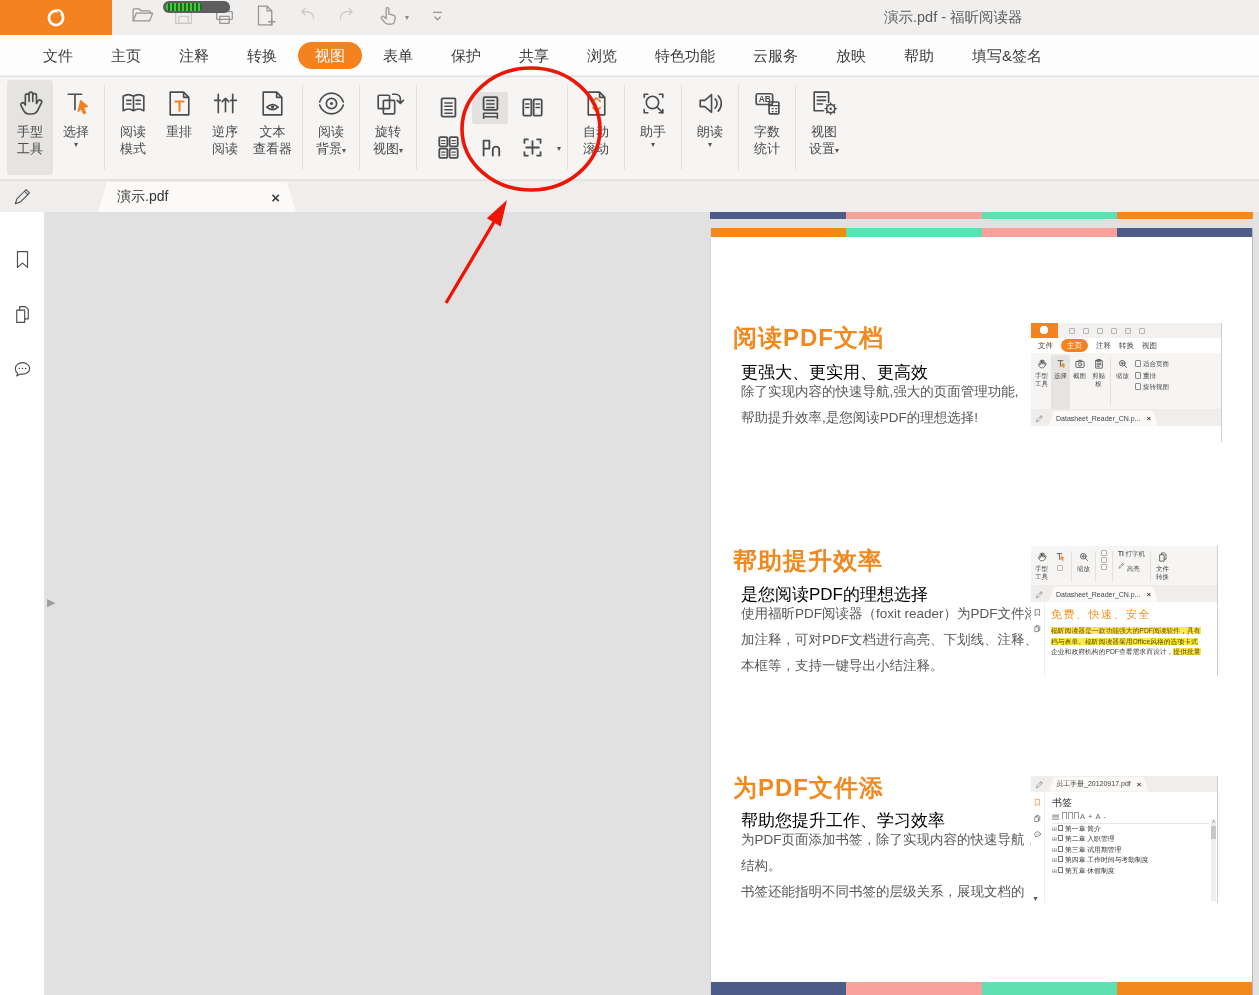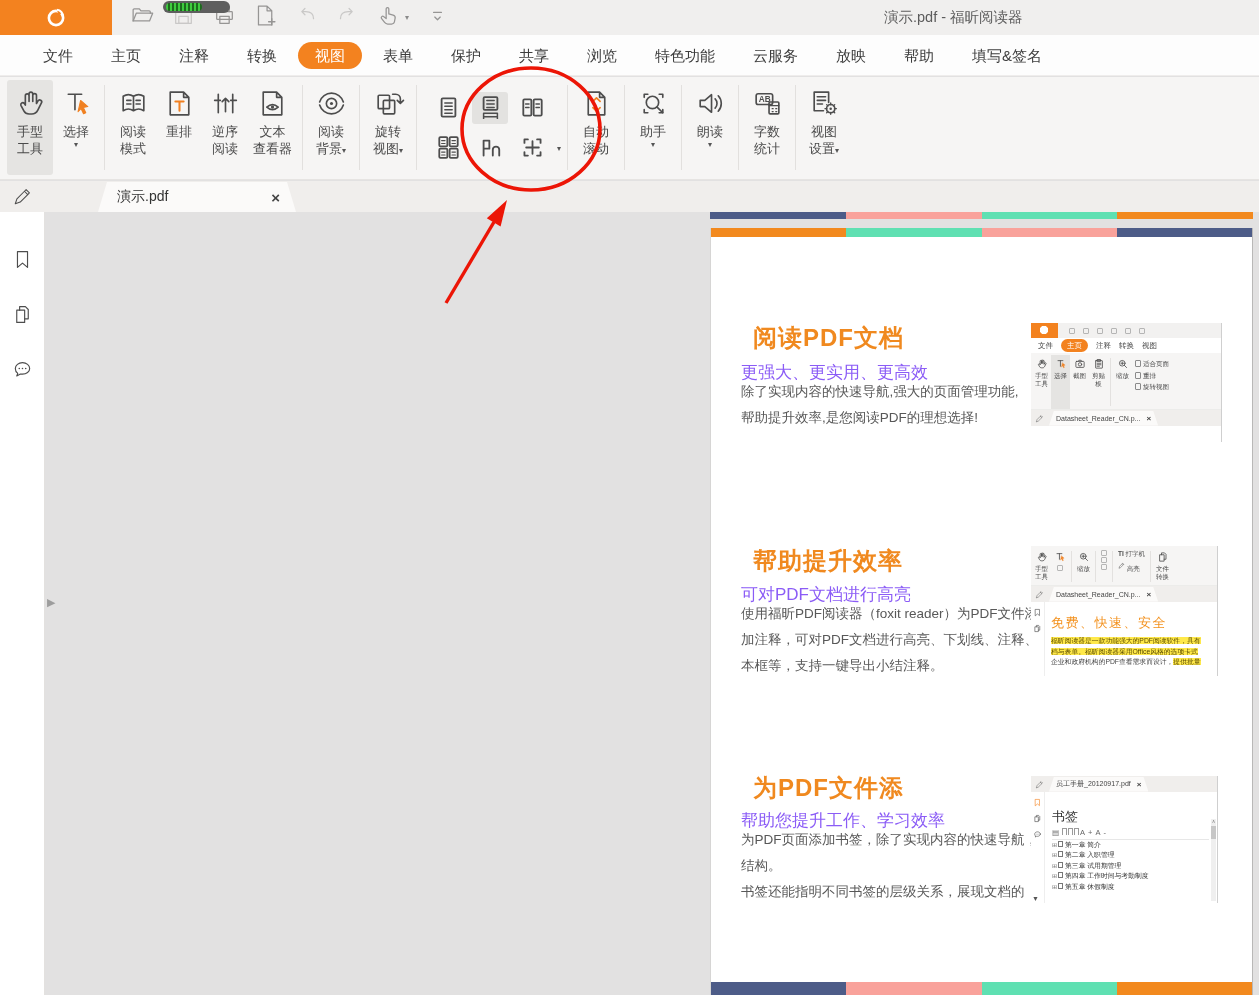--- a/index.html
+++ b/index.html
@@ -47,22 +47,22 @@
   .sbicon{position:absolute;left:11px;width:23px;height:23px}
   .docarea{position:absolute;left:45px;top:212px;right:0;bottom:0;background:#e2e1e1}
   .expander{position:absolute;left:2px;top:384px;font-size:11px;color:#9d9d9d}
   .stripe{display:flex}
   .stripe i{flex:1}
   .c-navy{background:#4d5c88}.c-salmon{background:#f9a29b}.c-mint{background:#5fe0b2}.c-orange{background:#f2891e}
   .prevstripe{position:absolute;left:665px;top:0;width:543px;height:7px}
   .page{position:absolute;left:665px;top:16px;width:543px;height:767px;background:#fff;border-right:1px solid #b9b8b7;border-left:1px solid #d6d5d4}
   .topstripe{height:9px}
   .botstripe{position:absolute;left:0;right:0;bottom:0;height:13px}
-  .sec-h{position:absolute;left:42px;font-size:24px;font-weight:bold;color:#f0891f;letter-spacing:1px}
-  .sec-sub{position:absolute;left:30px;font-size:17px;font-weight:500;color:#8b5cf6}
+  .sec-h{position:absolute;left:22px;font-size:24px;font-weight:bold;color:#f0891f;letter-spacing:1px}
+  .sec-sub{position:absolute;left:30px;font-size:17px;font-weight:500;color:#000000}
   .sec-body{position:absolute;left:30px;font-size:13.5px;color:#585858;line-height:26px;white-space:nowrap}
   
   .thumb{position:absolute;background:#fff;overflow:hidden;border-right:1px solid #cfcfcf}
   .t-qat{height:15px;background:#f2f1f0;display:flex;align-items:center;gap:8px}
   .t-logo{width:27px;height:15px;background:radial-gradient(circle at 13px 7px,#fff 0 4px,rgba(0,0,0,0) 4.5px),#f3821f;margin-right:3px}
   .msq{width:6px;height:6px;border:1px solid #b5b5b5;border-radius:1px}
   .t-tabs{height:15px;display:flex;align-items:center;gap:8px;padding-left:7px;font-size:7.5px;color:#444;background:#fff}
   .t-tabs .act{background:#f3821f;color:#fff;border-radius:7px;padding:1.5px 6px}
   .t-tools{height:57px;background:#f6f5f4;display:flex;padding:2px 1px 0 1px;border-bottom:1px solid #ececea}
   .t-tool{display:flex;flex-direction:column;align-items:center;font-size:6.5px;color:#4a4a4a;line-height:8px;padding:2px 3px 0;white-space:nowrap}
@@ -73,25 +73,25 @@
   .t-menu i{display:inline-block;width:6px;height:7px;border:1px solid #8a8a8a;margin-right:2px;vertical-align:-1px;border-radius:1px}
   .t-tabbar{height:16px;background:#f0eeec;display:flex;align-items:center;padding-left:4px;gap:5px}
   .t-tabbar .pencil{width:9px;height:9px}
   .t-doctab{background:#fbfaf9;height:15px;display:flex;align-items:center;padding:0 7px;font-size:7px;color:#444;gap:6px;
      clip-path:polygon(5px 0,calc(100% - 5px) 0,100% 100%,0 100%)}
   .t-doctab .x{font-size:8px;font-weight:bold;color:#444}
   .t-body{display:flex;background:#fff}
   .t-side{width:14px;border-right:1px solid #eee;display:flex;flex-direction:column;align-items:center;gap:7px;padding-top:6px}
   .t-side svg{width:9px;height:9px;stroke-width:2.2}
   .t2-main{flex:1;padding:2px 2px 0 6px}
-  .t2-h{font-size:13px;color:#f3921f;letter-spacing:1.5px;margin:10px 0 4px}
+  .t2-h{font-size:11px;color:#f3921f;letter-spacing:1.5px;margin:3px 0 4px}
   .t2-line{font-size:6.8px;line-height:10.5px;color:#444;white-space:nowrap}
   .hl{background:#ffe94a;color:#5a4a00}
   .t3-main{flex:1;position:relative;padding:1px 8px 0 7px}
-  .t3-title{font-size:13px;color:#333;margin:15px 0 2px}
+  .t3-title{font-size:10px;color:#333;margin:3px 0 2px}
   .t3-icons{font-size:7.5px;color:#666;letter-spacing:3px;border-bottom:1px solid #e7e7e7;padding-bottom:2px;white-space:nowrap}
   .t3-icons .bsq{display:inline-block;width:5px;height:7px;border:1px solid #9a9a9a;border-bottom:none;position:relative;margin-right:1px}
   .t3-row{font-size:6.8px;line-height:10.4px;color:#333;white-space:nowrap}
   .t3-row .tp{color:#777;font-size:6px}
   .t3-row .bsq{display:inline-block;width:5px;height:6px;border:1px solid #777;margin:0 2px 0 1px}
   .t3-sb{position:absolute;right:1px;top:27px;bottom:2px;width:5px;background:#efefef;font-size:5px;color:#888;text-align:center;line-height:5px}
   .t3-sb i{display:block;width:5px;height:13px;background:#c7c7c7;margin-top:2px}
   .t3-cv{position:absolute;left:1px;bottom:1px;font-size:7px;color:#555}
   
   .anno{position:absolute;left:0;top:0;width:1259px;height:995px;pointer-events:none;z-index:60}
@@ -552,21 +552,21 @@
             <use href="#sy-pencil"></use>
           </svg>
         <span class="t-doctab">
             <span>Datasheet_Reader_CN.p...</span>
             <span class="x">×</span>
           </span>
         </div>
     </div>
 
     <div class="sec-h" style="top:317px">帮助提升效率</div>
-    <div class="sec-sub" style="top:355px">可对PDF文档进行高亮</div>
+    <div class="sec-sub" style="top:355px">是您阅读PDF的理想选择</div>
     <div class="sec-body" style="top:373px">
       <div>使用福昕PDF阅读器（foxit reader）为PDF文件添</div>
       <div>加注释，可对PDF文档进行高亮、下划线、注释、文</div>
       <div>本框等，支持一键导出小结注释。</div>
     </div>
 
     <div class="thumb" style="left:320px;top:318px;width:187px;height:130px">
       <div class="t-tools" style="height:40px">
         <div class="t-tool">
             <svg class="icon">

